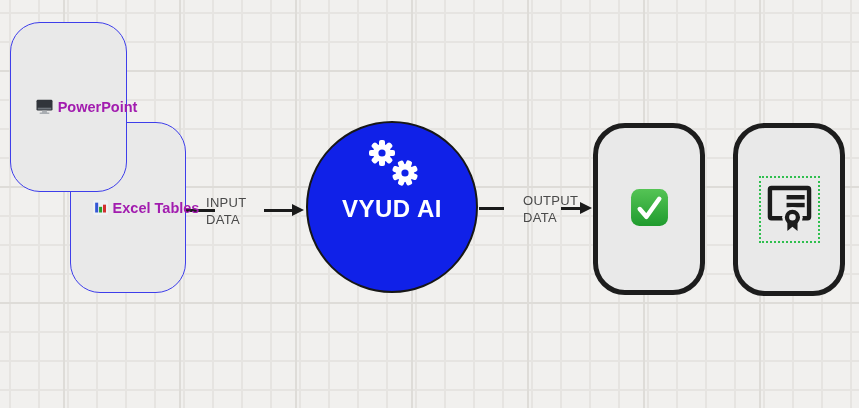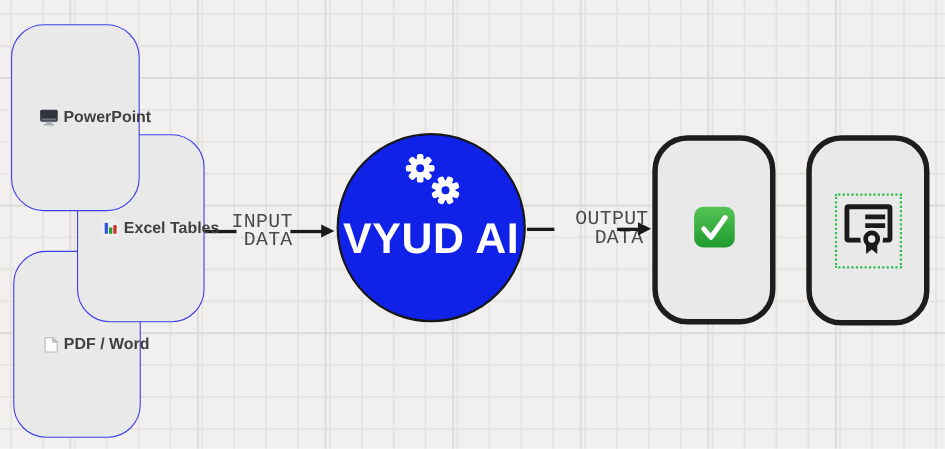--- a/index.html
+++ b/index.html
@@ -22,34 +22,34 @@
     background:#e9e9e9;
     border:1.6px solid #3e3eea;
     border-radius:30px;
     display:flex;align-items:center;justify-content:center;
     box-sizing:border-box;
   }
   #node-powerpoint{left:10px;top:22px;width:117px;height:170px;z-index:4;}
   #node-excel{left:70px;top:122px;width:116px;height:171px;z-index:3;justify-content:center;}
   #node-pdf{left:12px;top:228px;width:116px;height:170px;z-index:2;}
   .node-label{
-    font-weight:700;font-size:14.5px;color:#404040;
+    font-weight:700;font-size:14.5px;color:#a21caf;
     display:flex;align-items:center;gap:5px;white-space:nowrap;margin-left:36px;
   }
   .node-label svg{flex:0 0 auto;display:block;}
 
   #node-ai{
     position:absolute;left:306px;top:121px;width:172px;height:172px;
     background:#1021e8;border:2.5px solid #171717;border-radius:50%;
     box-sizing:border-box;z-index:3;
     display:flex;flex-direction:column;align-items:center;
   }
   #node-ai .gears{margin-top:14px;}
   .ai-label{
-    color:#ffffff;font-weight:700;font-size:39px;letter-spacing:0.5px;
+    color:#ffffff;font-weight:700;font-size:24px;letter-spacing:0.5px;
     margin-top:1px;
   }
 
   .node-black{
     position:absolute;width:112px;height:172px;
     background:#e9e9e9;border:5px solid #1d1d1d;border-radius:32px;
     box-sizing:border-box;z-index:2;
     display:flex;align-items:center;justify-content:center;
   }
   #node-check{left:593px;top:123px;}
@@ -60,22 +60,22 @@
     display:flex;align-items:center;justify-content:center;
   }
 
   .edge-line{position:absolute;height:2.6px;background:#1a1a1a;z-index:1;}
   .arrow-head{
     position:absolute;width:0;height:0;border-style:solid;z-index:1;
     border-width:6.5px 0 6.5px 12px;
     border-color:transparent transparent transparent #1a1a1a;
   }
   .edge-label{
-    position:absolute;text-align:right;z-index:1;
-    font-size:18px;line-height:17px;letter-spacing:0.3px;color:#4a4a4a;font-family:Liberation Mono, monospace;
+    position:absolute;text-align:left;z-index:1;
+    font-size:13px;line-height:17px;letter-spacing:0.3px;color:#4a4a4a;
   }
   #edge-input-seg1{left:186px;top:209px;width:29px;}
   #edge-input-label{left:206px;top:194px;width:60px;}
   #edge-input-seg2{left:264px;top:209px;width:30px;}
   #edge-input-head{left:292px;top:204px;}
   #edge-output-seg1{left:479px;top:207px;width:25px;}
   #edge-output-label{left:523px;top:192px;width:62px;}
   #edge-output-seg2{left:561px;top:207px;width:21px;}
   #edge-output-head{left:580px;top:202px;}
 </style>
@@ -104,31 +104,20 @@
           <rect width="18" height="18" rx="2.5" fill="#eef1f4"></rect>
           <rect x="2.6" y="3.2" width="3.6" height="11.8" fill="#3457d5"></rect>
           <rect x="7.3" y="8.2" width="3.6" height="6.8" fill="#27a02c"></rect>
           <rect x="12" y="5.6" width="3.6" height="9.4" fill="#d22f2f"></rect>
         </svg>
       </span>
       <span>Excel Tables</span>
     </span>
   </div>
 
-  <div class="node-blue" id="node-pdf">
-    <span class="node-label">
-      <span>
-        <svg width="13" height="15" viewBox="0 0 13 15">
-          <path d="M1 1 h7 l4 4 v9 H1 z" fill="#fbfbfb" stroke="#b9b9b9" stroke-width="1"></path>
-          <path d="M8 1 l4 4 H8 z" fill="#c9c9c9" stroke="#b9b9b9" stroke-width="1"></path>
-        </svg>
-      </span>
-      <span>PDF / Word</span>
-    </span>
-  </div>
 
   <div class="edge-line" id="edge-input-seg1"></div>
   <div class="edge-label" id="edge-input-label">
     <div>INPUT</div>
     <div>DATA</div>
   </div>
   <div class="edge-line" id="edge-input-seg2"></div>
   <div class="arrow-head" id="edge-input-head"></div>
 
   <div id="node-ai">

